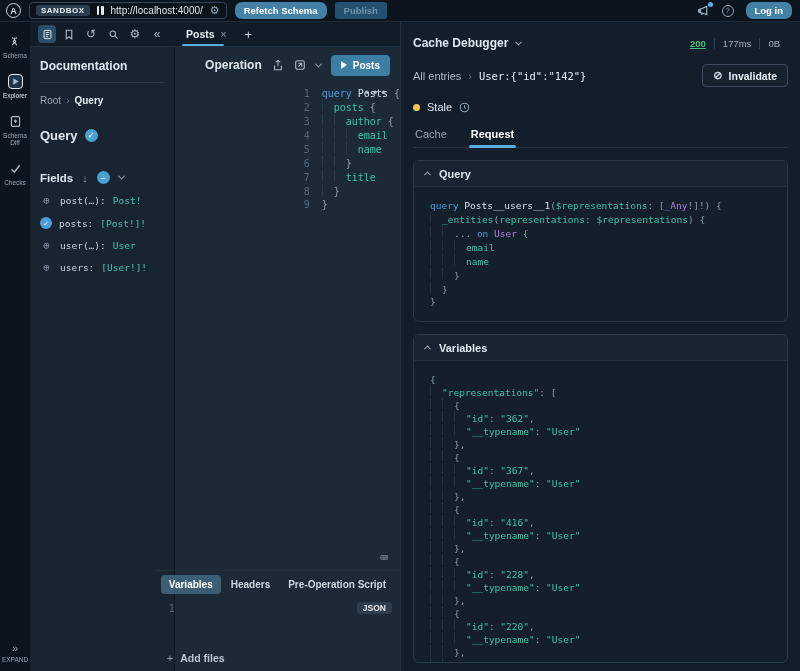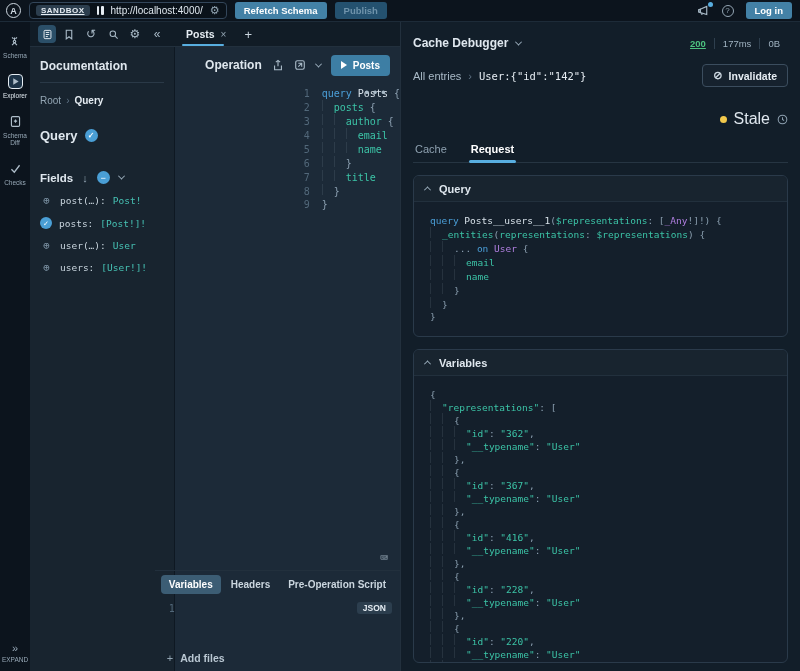--- a/index.html
+++ b/index.html
@@ -7,28 +7,28 @@
   body { background:#0c141d; font-family:"Liberation Sans",sans-serif; color:#dfe7ee; font-size:11px; }
 
   
   .topbar { height:22px; display:flex; align-items:center; padding:0 8px 0 6px; gap:8px;
             background:#0c141d; border-bottom:1px solid #1d2b38; }
   .logo { width:15px; height:15px; border:1.5px solid #cfd9e2; border-radius:50%;
           display:flex; align-items:center; justify-content:center; font-size:9px; font-weight:bold; color:#cfd9e2; flex:none;}
   .url-group { display:flex; align-items:center; height:17px; border:1px solid #33465a;
                border-radius:4px; background:#0a121a; padding:0 6px; gap:7px; }
   .sandbox-badge { background:#2c3e4e; border-radius:3px; padding:1px 5px; font-size:8px;
-                   font-weight:bold; letter-spacing:.5px; color:#e6edf3;text-decoration:underline; }
+                   font-weight:bold; letter-spacing:.5px; color:#e6edf3; }
   .pause-icon { display:flex; gap:2px; }
   .pause-icon i { width:2.5px; height:9px; background:#e6edf3; border-radius:1px; }
   .url-text { font-size:10px; color:#dfe7ee; }
   .mini-gear { color:#93a5b3; font-size:11px; line-height:1; }
   .btn { border:none; border-radius:3px; font-family:inherit; font-size:9.5px; font-weight:bold;
          height:17px; padding:0 9px; display:flex; align-items:center; gap:4px; cursor:pointer; }
-  .btn-primary { background:#4381a6; color:#fff; }
+  .btn-primary { background:#4381a6; color:#fff;border-radius:7px; }
   .btn-disabled { background:#24516f; color:#6f93ab; }
   .topbar-right { margin-left:auto; display:flex; align-items:center; gap:12px; }
   .icon-wrap { position:relative; color:#a9bac7; display:flex; }
   .notif-dot { position:absolute; top:-2px; right:-3px; width:5px; height:5px; border-radius:50%; background:#58aee0; }
   .help-circle { width:12px; height:12px; border:1px solid #93a5b3; border-radius:50%; color:#93a5b3;
                  font-size:8px; display:flex; align-items:center; justify-content:center; }
 
   
   .main { display:flex; height:649px; }
 
@@ -129,21 +129,21 @@
   .stat { padding:0 8px; border-left:1px solid #2e3f4e; }
   .stat:first-child { border-left:none;text-decoration:underline; }
   .status-ok { color:#4dc27f; font-weight:bold; }
   .rp-entries { margin-top:14px; display:flex; align-items:center; flex:none; }
   .entries-crumb { font-size:11px; color:#a9bac7; display:flex; gap:7px; align-items:center; }
   .entity { font-family:"DejaVu Sans Mono",monospace; color:#e6edf3; font-size:10.5px; }
   .invalidate-btn { margin-left:auto; border:1px solid #3b4d5e; border-radius:4px; height:23px; padding:0 10px;
                     display:flex; align-items:center; gap:6px; font-size:10.5px; font-weight:bold;
                     color:#e6edf3; background:#16222e; font-family:inherit; cursor:pointer; }
   .slash-icon { font-size:11px; color:#cbd6df; }
-  .stale-row { margin-top:23px; display:flex; align-items:center; gap:7px; font-size:16px; flex:none;justify-content:flex-end; }
+  .stale-row { margin-top:14px; display:flex; align-items:center; gap:7px; font-size:11px; flex:none; }
   .dot { width:7px; height:7px; border-radius:50%; background:#f2c94c; }
   .rp-tabs { margin-top:9px; display:flex; gap:20px; border-bottom:1px solid #263542; flex:none; }
   .rp-tab { font-size:11px; padding:6px 2px 7px; color:#8ea1b0; position:relative; cursor:pointer; }
   .rp-tab.active { color:#fff; font-weight:bold; }
   .rp-tab.active::after { content:""; position:absolute; left:0; right:0; bottom:-1px; height:3px;
                           border-radius:2px; background:#58aee0; }
   .section { margin-top:12px; border:1px solid #2a3a4a; border-radius:6px; overflow:hidden;
              background:#141f2b; display:flex; flex-direction:column; }
   .section-header { height:26px; display:flex; align-items:center; gap:9px; padding:0 11px;
                     font-size:11px; font-weight:bold; border-bottom:1px solid #22303d; background:#18242f;

